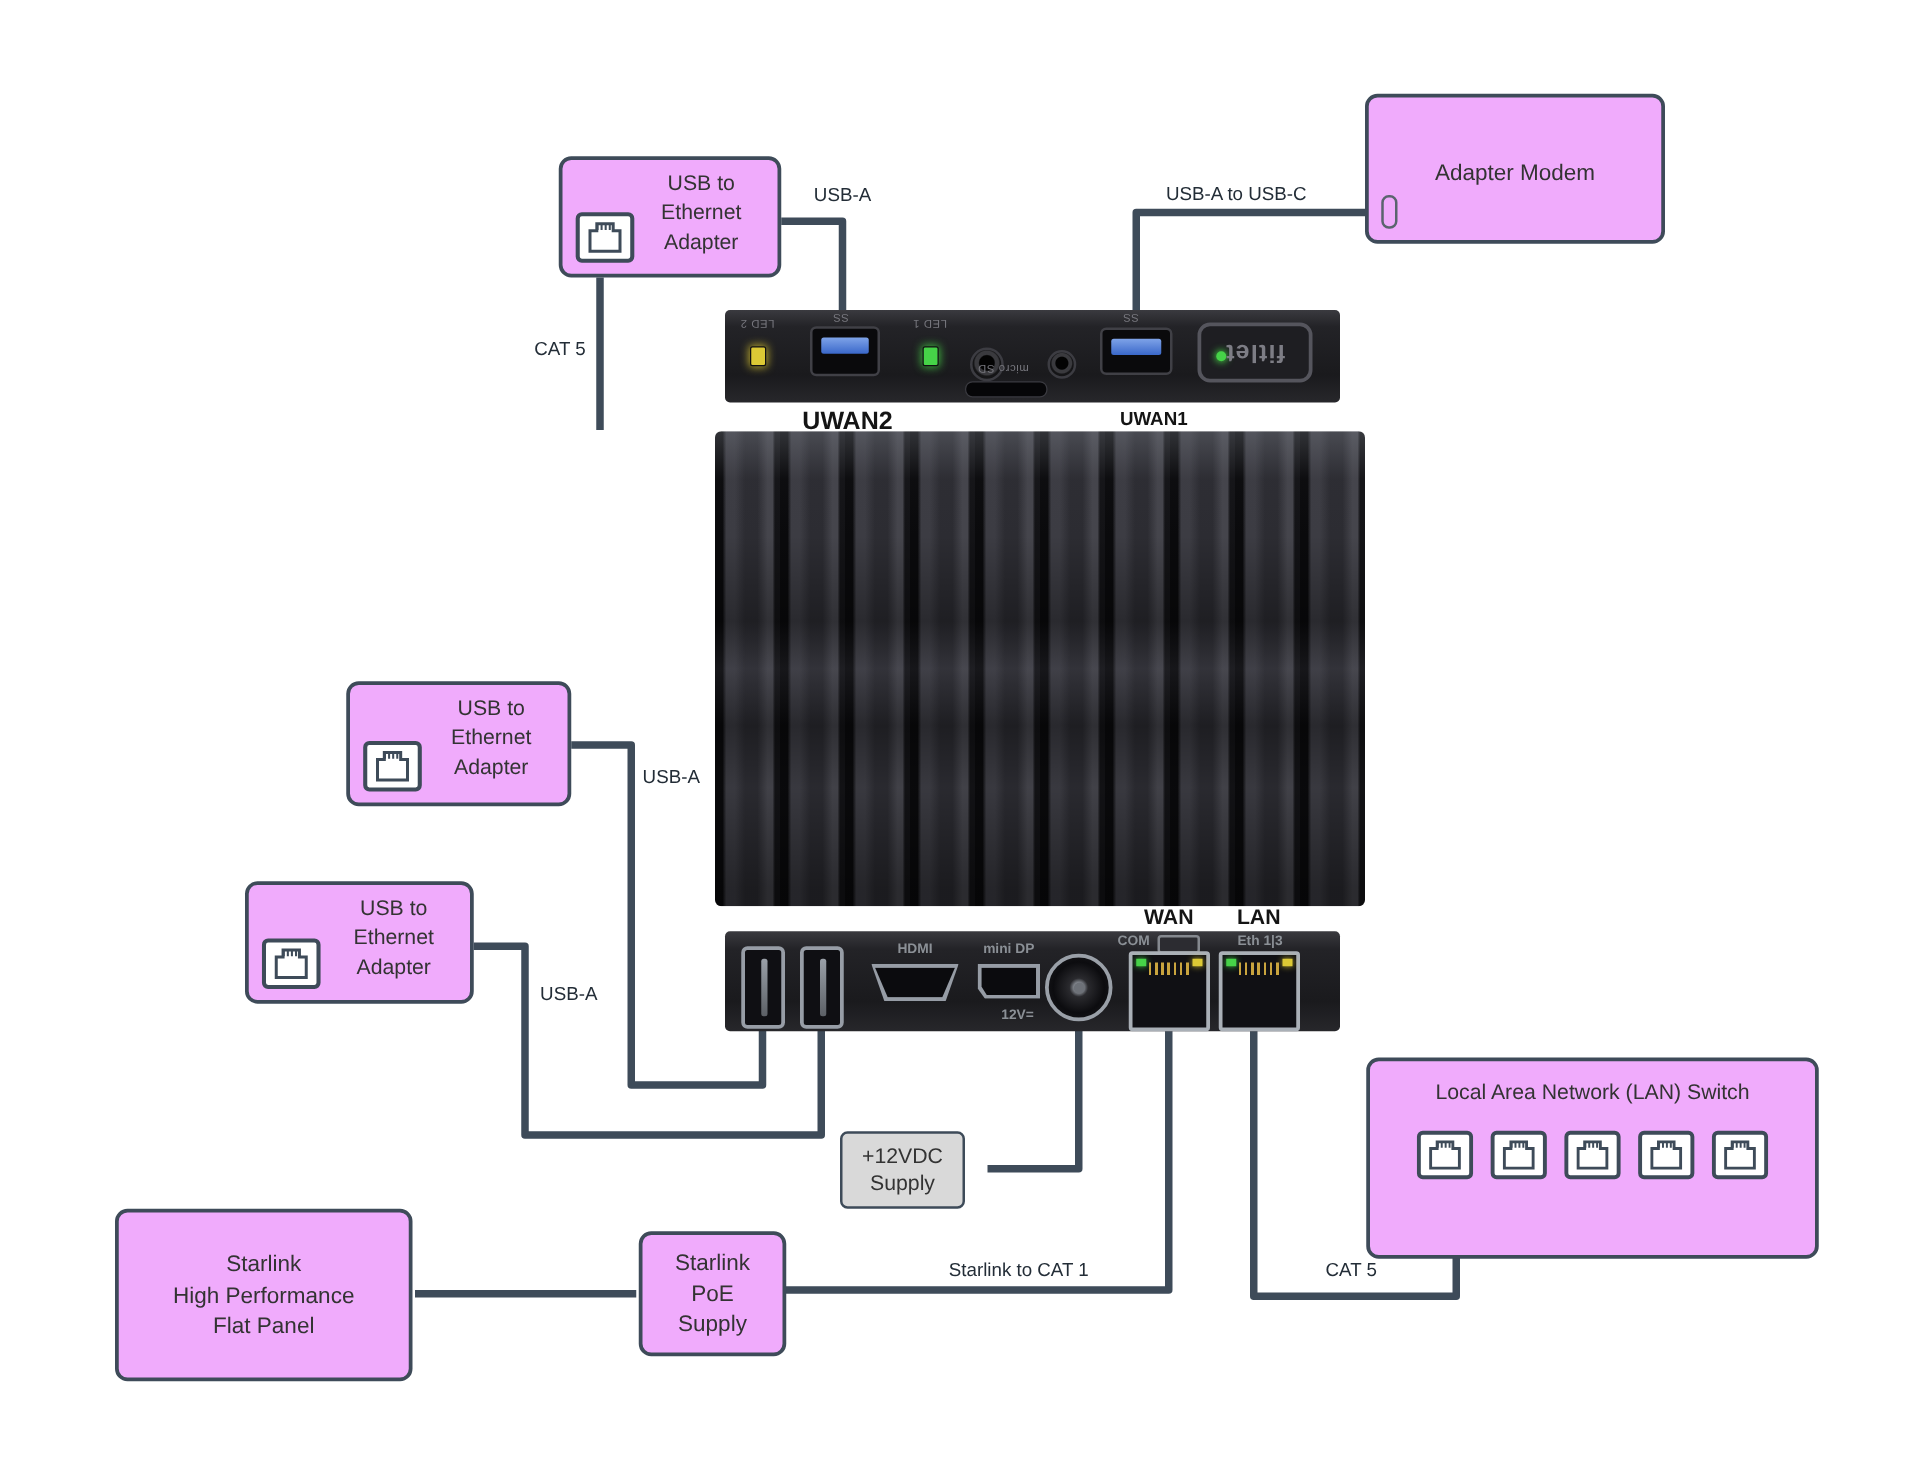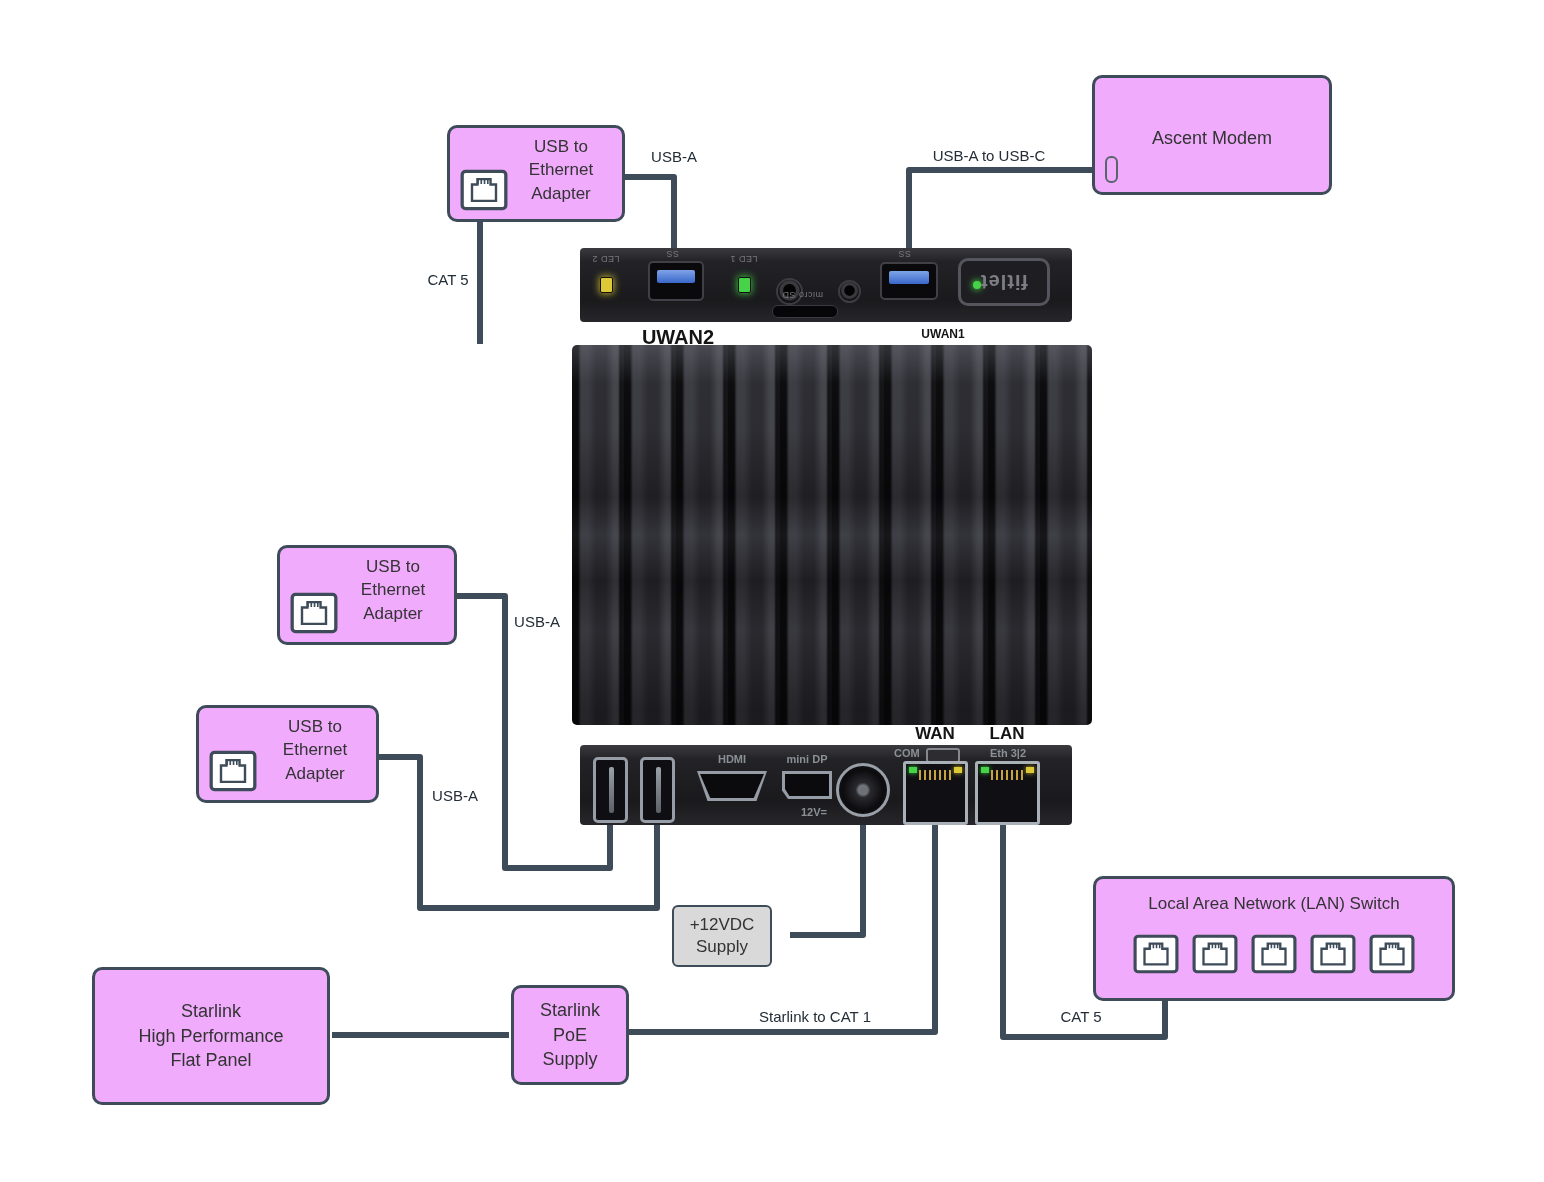--- a/index.html
+++ b/index.html
@@ -143,30 +143,30 @@
     <div class="pjack" style="left:256px;top:18px;width:54px;height:54px">
         <i></i>
       </div>
     <span class="gray-mark" style="left:314px;top:2px">COM</span>
     <div class="comc" style="left:346px;top:3px;width:34px;height:15px"></div>
     <div class="rport" style="left:323px;top:16px;width:65px;height:64px">
       <span class="lg"></span>
       <span class="ly"></span>
       <span class="pins"></span>
     </div>
-    <span class="gray-mark" style="left:402px;top:2px;width:52px">Eth 3|2</span>
+    <span class="gray-mark" style="left:402px;top:2px;width:52px">Eth 1|3</span>
     <div class="rport" style="left:395px;top:16px;width:65px;height:64px">
       <span class="lg"></span>
       <span class="ly"></span>
       <span class="pins"></span>
     </div>
   </div>
 
   <div class="port-label" style="left:636px;top:326px;width:84px;font-size:20px">UWAN2</div>
-  <div class="port-label" style="left:899px;top:327px;width:88px;font-size:12px">UWAN1</div>
+  <div class="port-label" style="left:879px;top:327px;width:88px;font-size:15px">UWAN1</div>
   <div class="port-label" style="left:905px;top:724px;width:60px;font-size:17px">WAN</div>
   <div class="port-label" style="left:977px;top:724px;width:60px;font-size:17px">LAN</div>
 
   <div class="cable-label" style="left:642px;top:148px;width:64px">USB-A</div>
   <div class="cable-label" style="left:910px;top:147px;width:158px">USB-A to USB-C</div>
   <div class="cable-label" style="left:422px;top:271px;width:52px">CAT 5</div>
   <div class="cable-label" style="left:507px;top:613px;width:60px">USB-A</div>
   <div class="cable-label" style="left:425px;top:787px;width:60px">USB-A</div>
   <div class="cable-label" style="left:741px;top:1008px;width:148px">Starlink to CAT 1</div>
   <div class="cable-label" style="left:1053px;top:1008px;width:56px">CAT 5</div>
@@ -176,21 +176,21 @@
       <svg class="rj45-icon" width="48" height="42">
           <use href="#rj45sym"></use>
         </svg>
     </span>
     <div class="lbl">USB to
 Ethernet
 Adapter</div>
   </div>
 
   <div class="box" style="left:1092px;top:75px;width:240px;height:120px">
-    <div class="lbl" style="position:absolute;top:48px;left:0;right:0;font-size:18px">Ascent Modem</div>
+    <div class="lbl" style="position:absolute;top:48px;left:0;right:0;font-size:18px">Adapter Modem</div>
     <span class="usbc-icon" style="bottom:auto;top:78px"></span>
   </div>
 
 
   <div class="box adapter" style="left:277px;top:545px;width:180px;height:100px">
     <span class="rj45-wrap">
       <svg class="rj45-icon" width="48" height="42">
           <use href="#rj45sym"></use>
         </svg>
     </span>
@@ -220,21 +220,21 @@
 High Performance
 Flat Panel</div>
   </div>
 
   <div class="box" style="left:511px;top:985px;width:118px;height:100px">
     <div class="center-lbl lbl" style="font-size:18px">Starlink
 PoE
 Supply</div>
   </div>
 
-  <div class="box" style="left:1093px;top:876px;width:362px;height:125px">
+  <div class="box" style="left:1093px;top:846px;width:362px;height:161px">
     <div class="lbl" style="position:absolute;top:13px;left:0;right:0;font-size:17px">Local Area Network (LAN) Switch</div>
     <div style="position:absolute;top:55px;left:0;right:0;display:flex;justify-content:center;gap:13px">
       <span>
           <svg class="rj45-icon" width="46" height="40">
             <use href="#rj45sym"></use>
           </svg>
         </span>
       <span>
           <svg class="rj45-icon" width="46" height="40">
             <use href="#rj45sym"></use>

